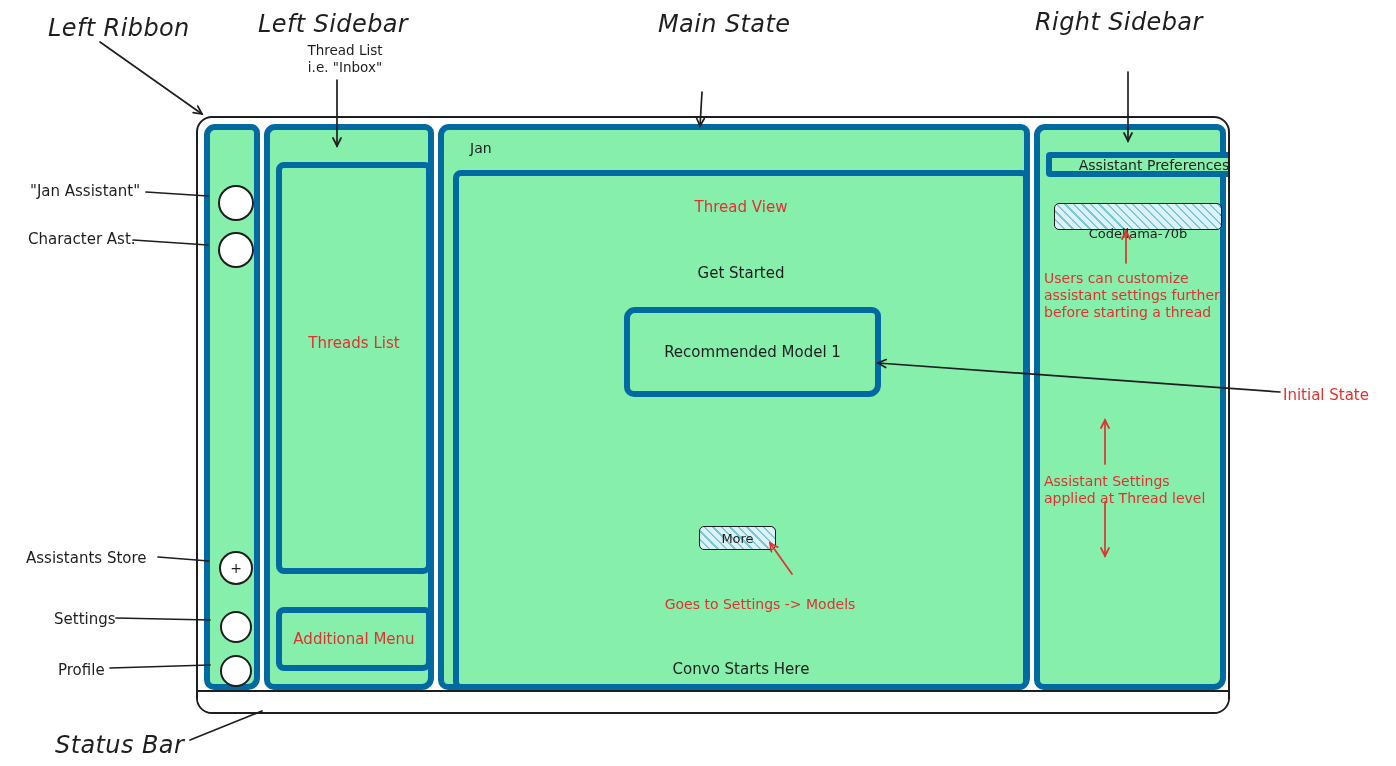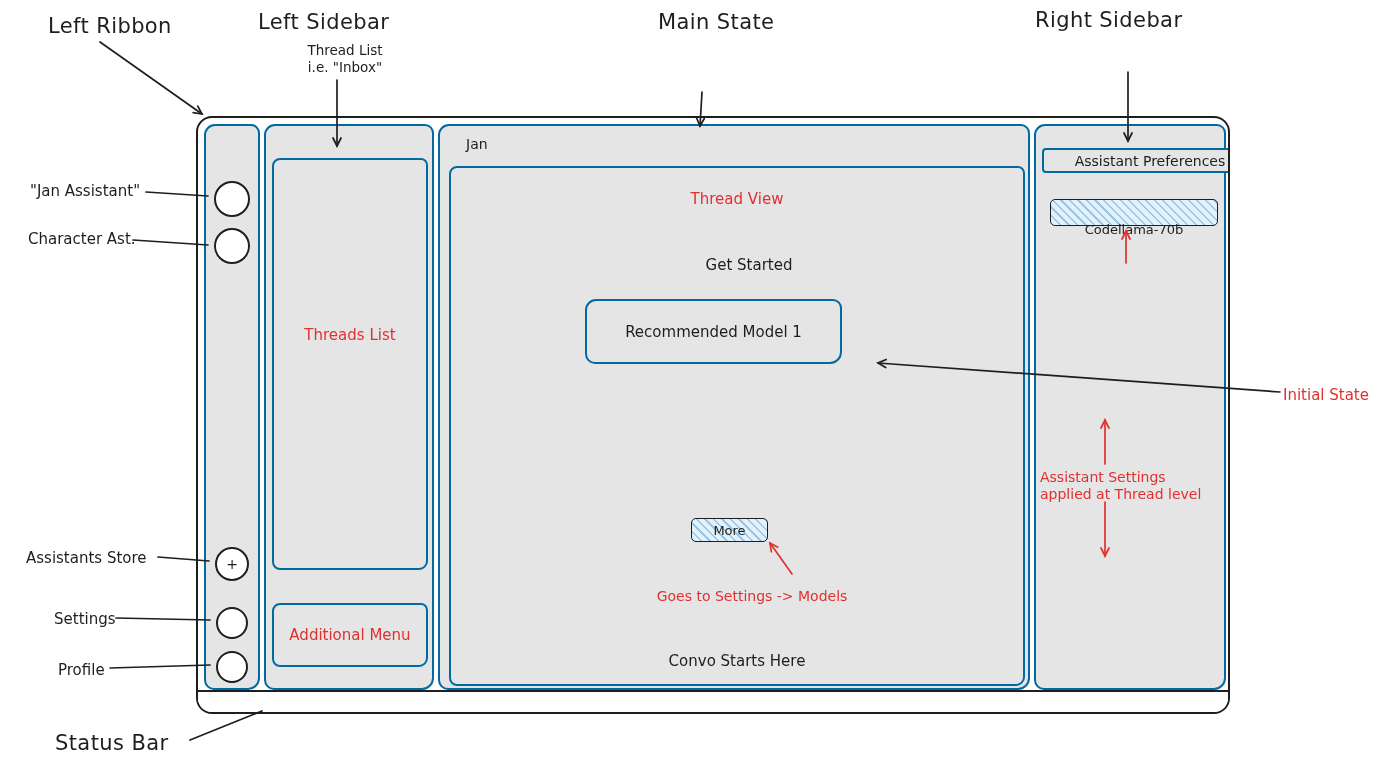--- a/index.html
+++ b/index.html
@@ -1,25 +1,25 @@
 <!DOCTYPE html>
 <html><head>
 <meta charset="utf-8">
 <style>
   html,body{margin:0;padding:0;background:#ffffff;}
   .canvas{
     position:relative;width:1396px;height:766px;background:#ffffff;overflow:hidden;
     font-family:"DejaVu Sans", sans-serif;color:#1e1e1e;
   }
   .abs{position:absolute;}
-  .ann-title{font-size:21px;letter-spacing:.4px;white-space:nowrap;}
+  .ann-title{font-size:24px;letter-spacing:.4px;white-space:nowrap;font-style:italic;}
   .ann-sub{font-size:13.5px;line-height:17px;text-align:center;white-space:nowrap;}
   .side-label{font-size:15px;white-space:nowrap;}
   .red{color:#e03131;}
-  .box{position:absolute;border:2px solid #0369a1;background:#e5e5e5;box-sizing:border-box;}
+  .box{position:absolute;border:6px solid #0369a1;background:#86efac;box-sizing:border-box;}
   .r-md{border-radius:11px 9px 12px 10px;}
   .r-sm{border-radius:8px 7px 9px 8px;}
   .window{position:absolute;left:196px;top:116px;width:1034px;height:598px;
     border:2.5px solid #1e1e1e;border-radius:16px;background:#fff;box-sizing:border-box;overflow:hidden;}
   .circle{position:absolute;border:2px solid #1e1e1e;border-radius:50%;background:#fff;
     display:flex;align-items:center;justify-content:center;font-size:14px;box-sizing:border-box;}
   .hatch{
     background:repeating-linear-gradient(45deg, rgba(116,182,232,.65) 0 1.5px, rgba(226,242,252,.95) 1.5px 6px);
     border:1.7px solid #1e1e1e;box-sizing:border-box;
     display:flex;align-items:center;justify-content:center;
@@ -73,23 +73,23 @@
       <div class="box r-sm center-text" style="left:6px;top:477px;width:156px;height:64px;">
         <span class="red side-label">Additional Menu</span>
       </div>
     </div>
 
     <div class="box r-md" style="left:240px;top:6px;width:592px;height:566px;">
       <div class="abs" style="left:26px;top:10px;font-size:14px;">Jan</div>
 
       <div class="box r-sm" style="left:9px;top:40px;width:576px;height:520px;">
         <div class="abs red side-label" style="left:0;top:22px;width:100%;text-align:center;">Thread View</div>
-        <div class="abs side-label" style="left:12px;top:88px;width:100%;text-align:center;">Get Started</div>
+        <div class="abs side-label" style="left:0;top:88px;width:100%;text-align:center;">Get Started</div>
 
-        <div class="box r-md center-text" style="left:134px;top:131px;width:257px;height:65px;">
+        <div class="box r-md center-text" style="left:165px;top:131px;width:257px;height:90px;">
           <span class="side-label">Recommended Model 1</span>
         </div>
 
         <div class="hatch abs" style="left:240px;top:350px;width:77px;height:24px;border-radius:5px;">
           <span style="font-size:13px;">More</span>
         </div>
 
         <div class="abs side-label" style="left:0;top:484px;width:100%;text-align:center;">Convo Starts Here</div>
 
         <div class="abs red note" style="left:151px;top:420px;width:300px;text-align:center;">Goes to Settings -&gt; Models</div>
@@ -97,20 +97,25 @@
     </div>
 
     <div class="box r-md" style="left:836px;top:6px;width:192px;height:566px;">
       <div class="box center-text" style="left:6px;top:22px;width:216px;height:25px;border-radius:4px;">
         <span style="font-size:14px;">Assistant Preferences</span>
       </div>
       <div class="hatch abs" style="left:14px;top:73px;width:168px;height:27px;border-radius:5px;">
         <span style="font-size:13px;margin-top:34px;">Codellama-70b</span>
       </div>
 
+      <div class="abs red note" style="left:4px;top:140px;">
+        <div>Users can customize</div>
+        <div>assistant settings further</div>
+        <div>before starting a thread</div>
+      </div>
 
       <div class="abs red note" style="left:4px;top:343px;">
         <div>Assistant Settings</div>
         <div>applied at Thread level</div>
       </div>
     </div>
 
     <div class="statusbar"></div>
   </div>
 

